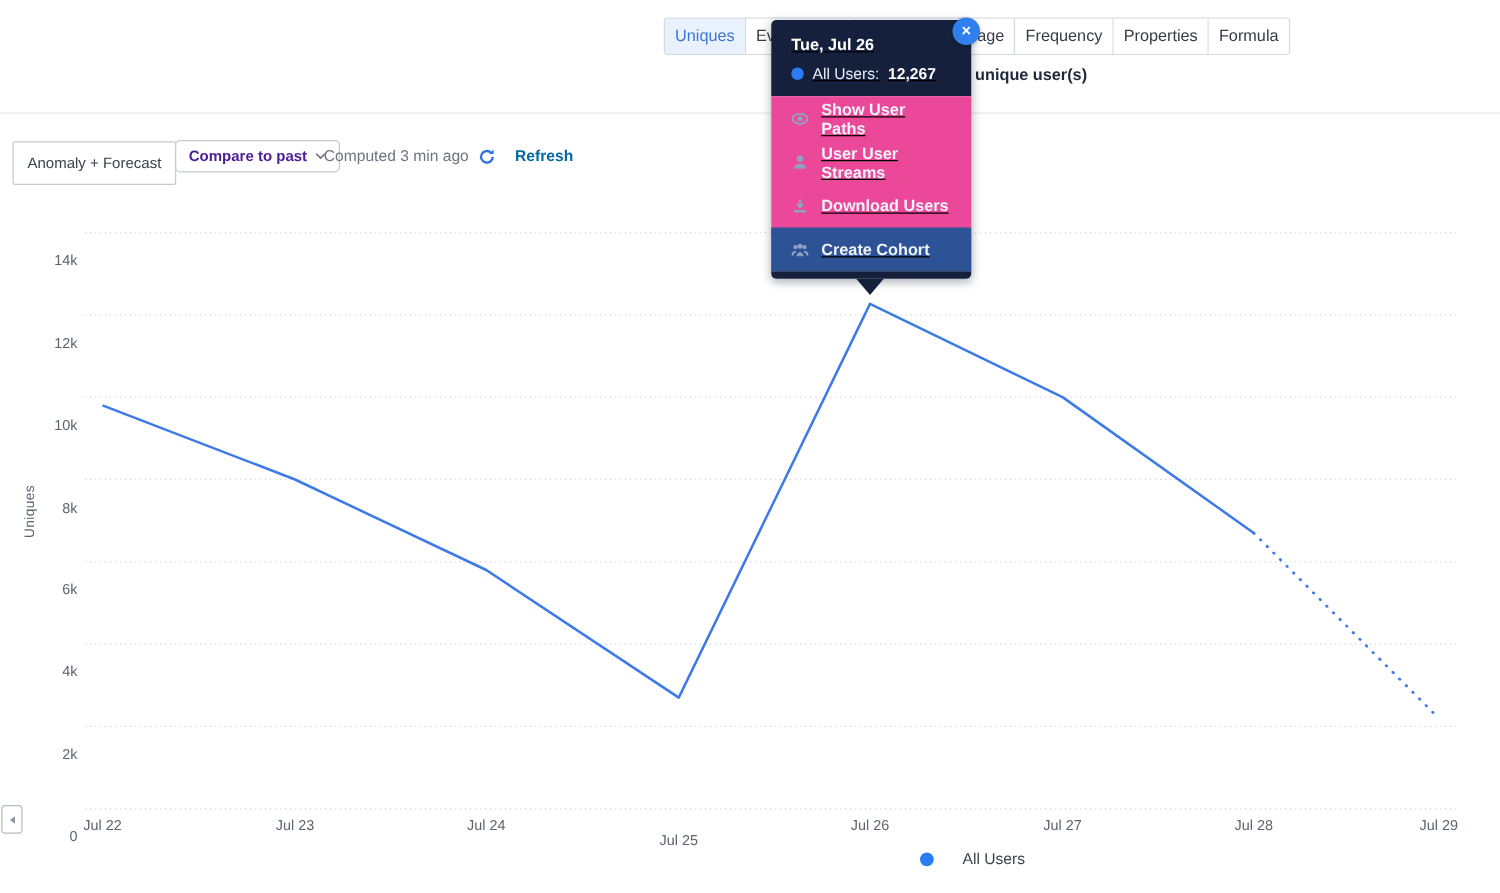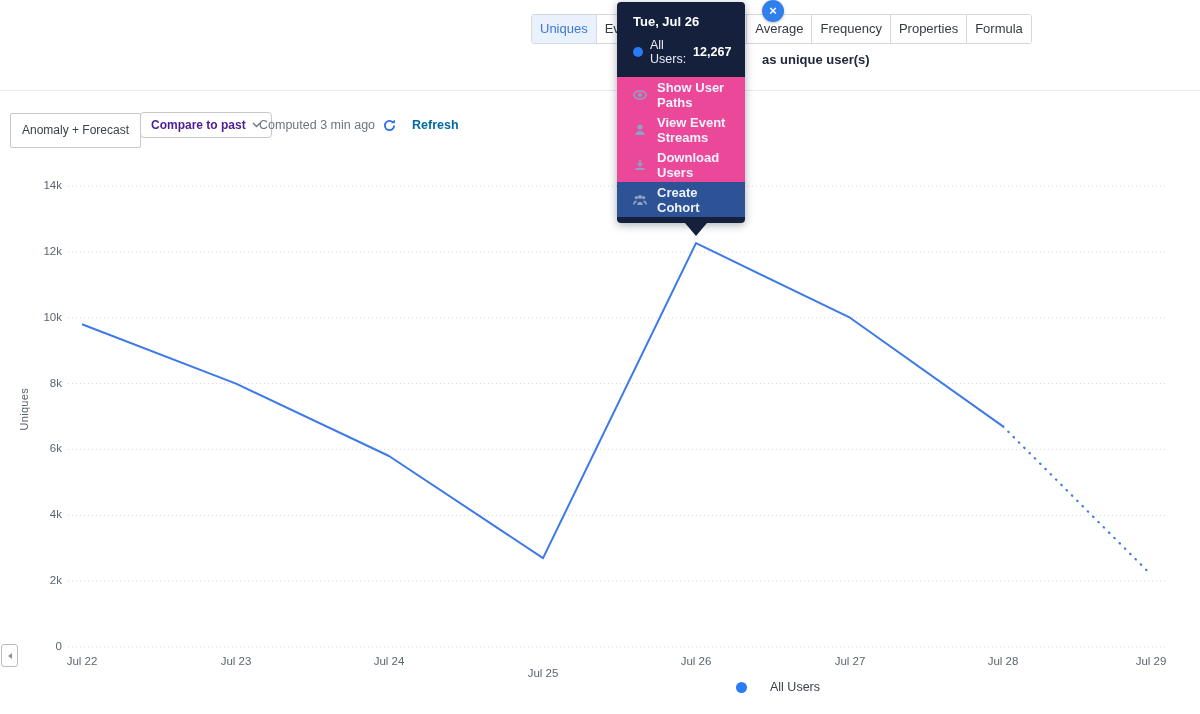--- a/index.html
+++ b/index.html
@@ -27,37 +27,37 @@
   .btn-compare { position:absolute; left:140px; top:112px; height:26px; padding:0 10px;
                  background:#fff; border:1px solid #c5c9ce; border-radius:4px;
                  font-size:12px; font-weight:bold; color:#4c1d95; line-height:24px;
                  cursor:pointer; display:flex; align-items:center; gap:6px; }
   .computed { position:absolute; left:259px; top:112px; line-height:26px; font-size:12.5px; color:#6c7580; }
   .refresh { position:absolute; left:383px; top:112px; line-height:26px; font-size:12.5px;
              font-weight:bold; color:#0369a1; cursor:pointer; display:flex; align-items:center; gap:16px; }
 
   
   #chart-svg { position:absolute; left:0; top:0; z-index:1; }
-  .y-tick { position:absolute; width:30px; text-align:right; font-size:11.5px; color:#5b6570; }
+  .y-tick { position:absolute; width:30px; text-align:right; font-size:11.5px; color:#5b6570;margin-top:24px; }
   .x-tick { position:absolute; width:60px; text-align:center; font-size:11.5px; color:#5b6570; top:655px; }
   .y-axis-title { position:absolute; left:18px; top:388px; font-size:11px; color:#5a626e;
                   writing-mode:vertical-rl; transform:rotate(180deg); letter-spacing:.3px; }
   .collapse-btn { position:absolute; left:1px; top:644px; width:17px; height:23px; background:#fff;
                   border:1px solid #b7bcc2; border-radius:3px; cursor:pointer;
                   display:flex; align-items:center; justify-content:center; }
   .collapse-btn .tri { width:0; height:0; border-top:3.5px solid transparent;
                        border-bottom:3.5px solid transparent; border-right:4.5px solid #8b9299; }
 
   .legend { position:absolute; left:736px; top:680px; display:flex; align-items:center; gap:23px;
             font-size:12.5px; color:#3c434b; cursor:pointer; z-index:2; }
   .legend-dot { width:11px; height:11px; border-radius:50%; }
 
   
-  .tooltip { position:absolute; left:617px; top:2px; width:128px; z-index:20;
-             border-radius:4px; box-shadow:0 2px 8px rgba(10,20,40,.35); }
+  .tooltip { position:absolute; left:617px; top:16px; width:160px; z-index:20;
+             border-radius:4px; box-shadow:0 2px 8px rgba(10,20,40,.35);text-decoration:underline; }
   .tt-header { background:#15213c; border-radius:4px 4px 0 0; padding:12px 16px 11px 16px; }
   .tt-title { font-size:13px; font-weight:bold; color:#fff; }
   .tt-valrow { margin-top:9px; display:flex; align-items:center; gap:7px; font-size:12.5px; color:#e8edf5; }
   .tt-dot { width:10px; height:10px; border-radius:50%; flex:0 0 auto; }
   .tt-val { font-weight:bold; color:#fff; }
   .tt-menu { background:#ec4899; }
   .tt-item { height:35px; display:flex; align-items:center; gap:10px; padding:0 16px;
              font-size:13px; font-weight:bold; color:#eef3fa; cursor:pointer; }
   .tt-item.selected { background:#2d5295; }
   .tt-item svg { flex:0 0 auto; }
@@ -159,21 +159,21 @@
             <ellipse cx="7" cy="7" rx="6" ry="4" fill="none" stroke="#8ea3c2" stroke-width="1.5"></ellipse>
             <circle cx="7" cy="7" r="2" fill="#8ea3c2"></circle>
           </svg>
           <span>Show User Paths</span>
         </div>
         <div class="tt-item">
           <svg width="14" height="14" viewBox="0 0 14 14">
             <circle cx="7" cy="4" r="2.6" fill="#8ea3c2"></circle>
             <path d="M2.3 12c.3-2.6 2.2-4 4.7-4s4.4 1.4 4.7 4z" fill="#8ea3c2"></path>
           </svg>
-          <span>View Event Streams</span>
+          <span>User User Streams</span>
         </div>
         <div class="tt-item">
           <svg width="14" height="14" viewBox="0 0 14 14">
             <path d="M7 1.5v6M4.4 5.2L7 7.8l2.6-2.6" stroke="#8ea3c2" stroke-width="1.6" fill="none"></path>
             <path d="M2.3 10h9.4v2H2.3z" fill="#8ea3c2"></path>
           </svg>
           <span>Download Users</span>
         </div>
         <div class="tt-item selected">
           <svg width="14" height="14" viewBox="0 0 14 14">

